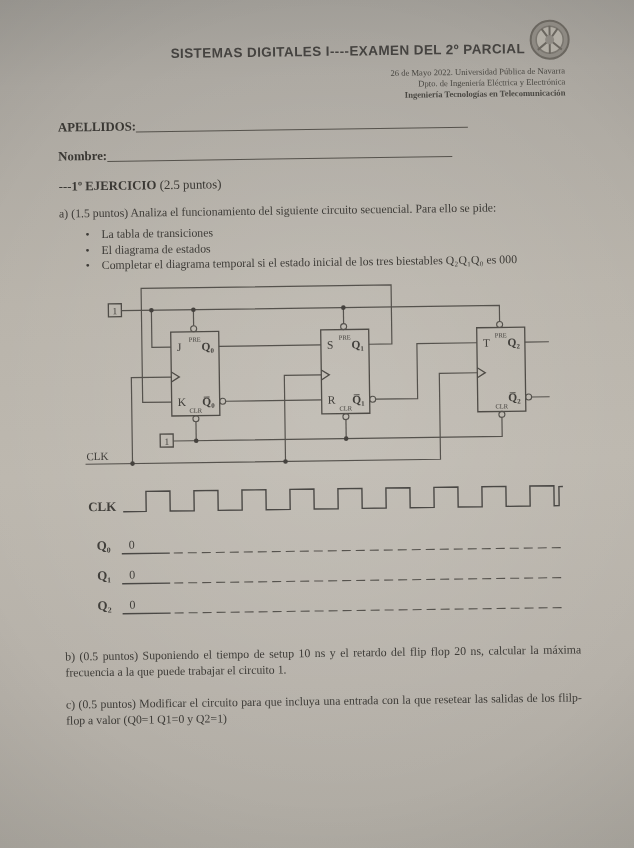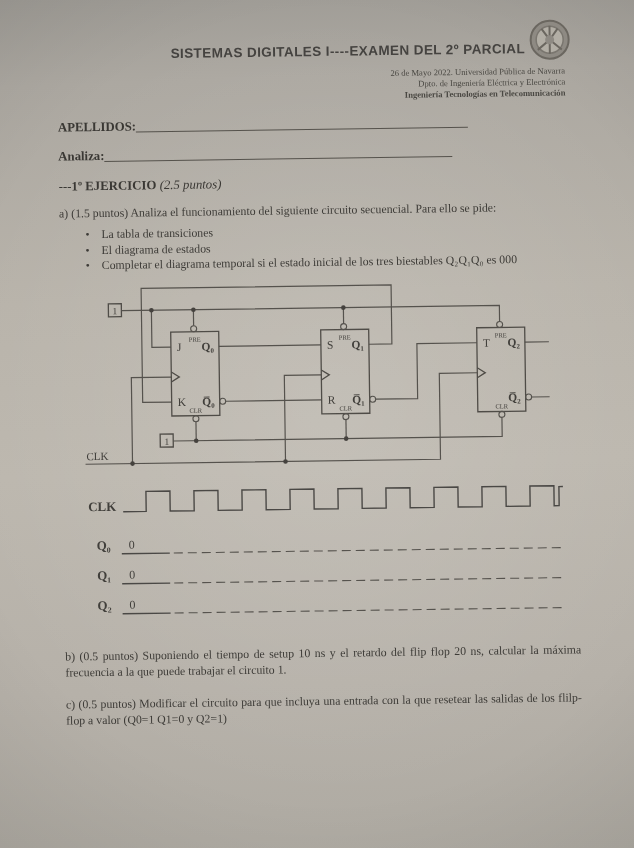--- a/index.html
+++ b/index.html
@@ -20,21 +20,21 @@
   }
   .meta{left:270px;top:69px;width:300px;text-align:right;font-size:8.6px;line-height:10.8px;color:#4a4843;}
   .meta .b{font-weight:bold;}
   .field{display:flex;align-items:flex-end;font-size:12.8px;color:#3a3834;}
   .field-label{font-weight:bold;white-space:nowrap;}
   .field-line{flex:1;border-bottom:1.4px solid #55524c;margin-bottom:2px;height:12px;}
   .f1{left:62px;top:117px;width:410px;}
   .f2{left:62px;top:146px;width:394px;}
   .heading{left:62px;top:176px;font-size:12.8px;color:#3a3834;}
   .heading .hb{font-weight:bold;}
-  .heading .hi{font-style:italic;margin-top:16px;}
+  .heading .hi{margin-top:16px;}
   .para{font-size:11.8px;line-height:15.5px;color:#3d3b37;text-align:justify;}
   .pa{left:62px;top:203px;width:516px;}
   .pb{left:62px;top:646px;width:516px;}
   .pc{left:62px;top:694px;width:516px;}
   .bullets{left:88px;top:224px;width:492px;font-size:11.8px;line-height:15.6px;color:#3d3b37;}
   .bullet-row{display:flex;}
   .bullet-dot{width:16px;flex:0 0 16px;}
   svg text{font-family:"Liberation Serif","DejaVu Serif",serif;fill:#413f3b;}
   .cl{font-size:11.5px;}
   .cq{font-size:11.5px;font-weight:bold;}
@@ -68,21 +68,21 @@
     <div>26 de Mayo 2022. Universidad Pública de Navarra</div>
     <div>Dpto. de Ingeniería Eléctrica y Electrónica</div>
     <div class="b">Ingeniería Tecnologías en Telecomunicación</div>
   </div>
 
   <div class="abs field f1">
     <span class="field-label">APELLIDOS:</span>
     <span class="field-line"></span>
   </div>
   <div class="abs field f2">
-    <span class="field-label">Analiza:</span>
+    <span class="field-label">Nombre:</span>
     <span class="field-line"></span>
   </div>
 
   <div class="abs heading">
     <span class="hb">---1º EJERCICIO</span>
     <span class="hi">(2.5 puntos)</span>
   </div>
   <div class="abs para pa">a) (1.5 puntos) Analiza el funcionamiento del siguiente circuito secuencial. Para ello se pide:</div>
 
   <div class="abs bullets">

